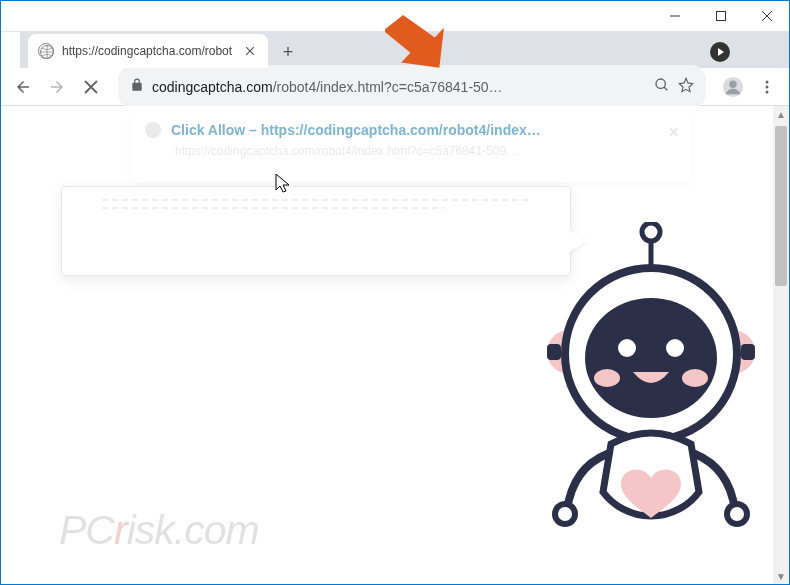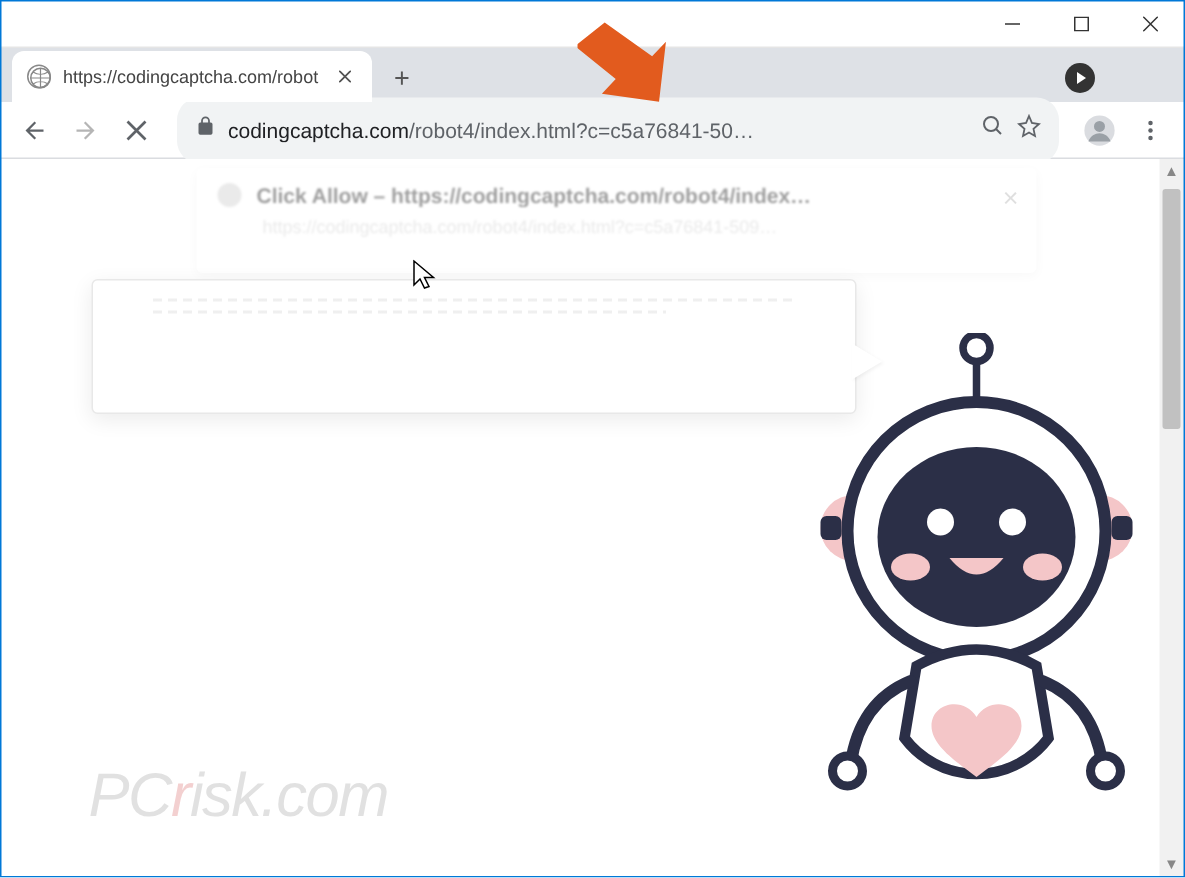--- a/index.html
+++ b/index.html
@@ -5,21 +5,21 @@
 * { margin: 0; padding: 0; box-sizing: border-box; }
 body { width: 790px; height: 585px; font-family: "Segoe UI", Arial, sans-serif; overflow: hidden; position: relative; background: #fff; }
 
 
 .window-border { position: absolute; inset: 0; border: 1px solid #0078d7; pointer-events: none; }
 .titlebar { height: 32px; background: #fff; display: flex; justify-content: flex-end; align-items: center; border-bottom: 1px solid #e5e5e5; }
 .win-controls { display: flex; }
 .win-btn { width: 46px; height: 32px; display: flex; align-items: center; justify-content: center; color: #333; cursor: pointer; }
 
 
-.tabstrip { height: 36px; background: #dee1e6; display: flex; align-items: flex-end; padding-left: 8px; }
+.tabstrip { height: 36px; background: #dee1e6; display: flex; align-items: flex-end; padding-left: 8px; margin-left: 20px; }
 .tab { background: #fff; height: 34px; width: 240px; border-radius: 8px 8px 0 0; display: flex; align-items: center; padding: 0 10px; gap: 8px; font-size: 12px; color: #444; position: relative; }
 .tab-favicon { width: 16px; height: 16px; border-radius: 50%; border: 1px solid #888; position: relative; flex-shrink: 0; }
 .tab-title { flex: 1; white-space: nowrap; overflow: hidden; text-overflow: ellipsis; }
 .tab-close { width: 16px; height: 16px; display: flex; align-items: center; justify-content: center; color: #555; border-radius: 50%; cursor: pointer; font-size: 14px; }
 .newtab { width: 28px; height: 28px; display: flex; align-items: center; justify-content: center; color: #555; margin-left: 6px; margin-bottom: 2px; cursor: pointer; font-size: 18px; }
 .media-indicator { margin-left: auto; margin-right: 60px; width: 20px; height: 20px; border-radius: 50%; background: #333; display: flex; align-items: center; justify-content: center; margin-bottom: 6px; }
 .media-indicator-inner { width: 0; height: 0; border-left: 6px solid #fff; border-top: 4px solid transparent; border-bottom: 4px solid transparent; margin-left: 2px; }
 
 
 .toolbar { height: 38px; background: #fff; display: flex; align-items: center; padding: 0 8px; gap: 4px; border-bottom: 1px solid #dadce0; }
@@ -29,21 +29,21 @@
 .lock { color: #5f6368; flex-shrink: 0; }
 .url { font-size: 14px; color: #5f6368; white-space: nowrap; overflow: hidden; text-overflow: ellipsis; flex: 1; }
 .url .domain { color: #202124; }
 .omni-icon { color: #5f6368; flex-shrink: 0; cursor: pointer; }
 
 
 .viewport { position: absolute; top: 106px; left: 1px; right: 1px; bottom: 1px; background: #fff; overflow: hidden; }
 
 
 .ghost-popup { position: absolute; left: 130px; top: 6px; width: 560px; height: 70px; background: #fff; border-radius: 4px; box-shadow: 0 2px 8px rgba(0,0,0,0.06); padding: 10px 14px; opacity: 0.5; }
-.ghost-title { font-size: 14px; color: #404040; font-weight: 600; display: flex; align-items: center; gap: 10px; filter: blur(0.6px); }
+.ghost-title { font-size: 14px; color: #0369a1; font-weight: 600; display: flex; align-items: center; gap: 10px; filter: blur(0.6px); }
 .ghost-sub { font-size: 12px; color: #d6d6d6; margin-top: 6px; margin-left: 30px; filter: blur(0.6px); }
 .ghost-icon { width: 16px; height: 16px; border-radius: 50%; background: #d6d6d6; flex-shrink:0; }
 .ghost-close { position: absolute; right: 12px; top: 10px; color: #c0c0c0; font-size: 18px; }
 
 
 .bubble { position: absolute; left: 60px; top: 80px; width: 510px; height: 90px; background: #fff; border: 1px solid #e8e8e8; border-radius: 4px; box-shadow: 0 4px 14px rgba(0,0,0,0.08); }
 .bubble::after { content: ""; position: absolute; right: -18px; bottom: 22px; width: 0; height: 0; border-left: 20px solid #fff; border-top: 12px solid transparent; border-bottom: 12px solid transparent; filter: drop-shadow(1px 1px 1px rgba(0,0,0,0.05)); }
 .bubble-lines { position: absolute; left: 40px; right: 40px; top: 12px; }
 .bl { height: 2px; background: repeating-linear-gradient(90deg, #e5e5e5 0 6px, transparent 6px 10px); margin-bottom: 6px; opacity: 0.6; }
 

